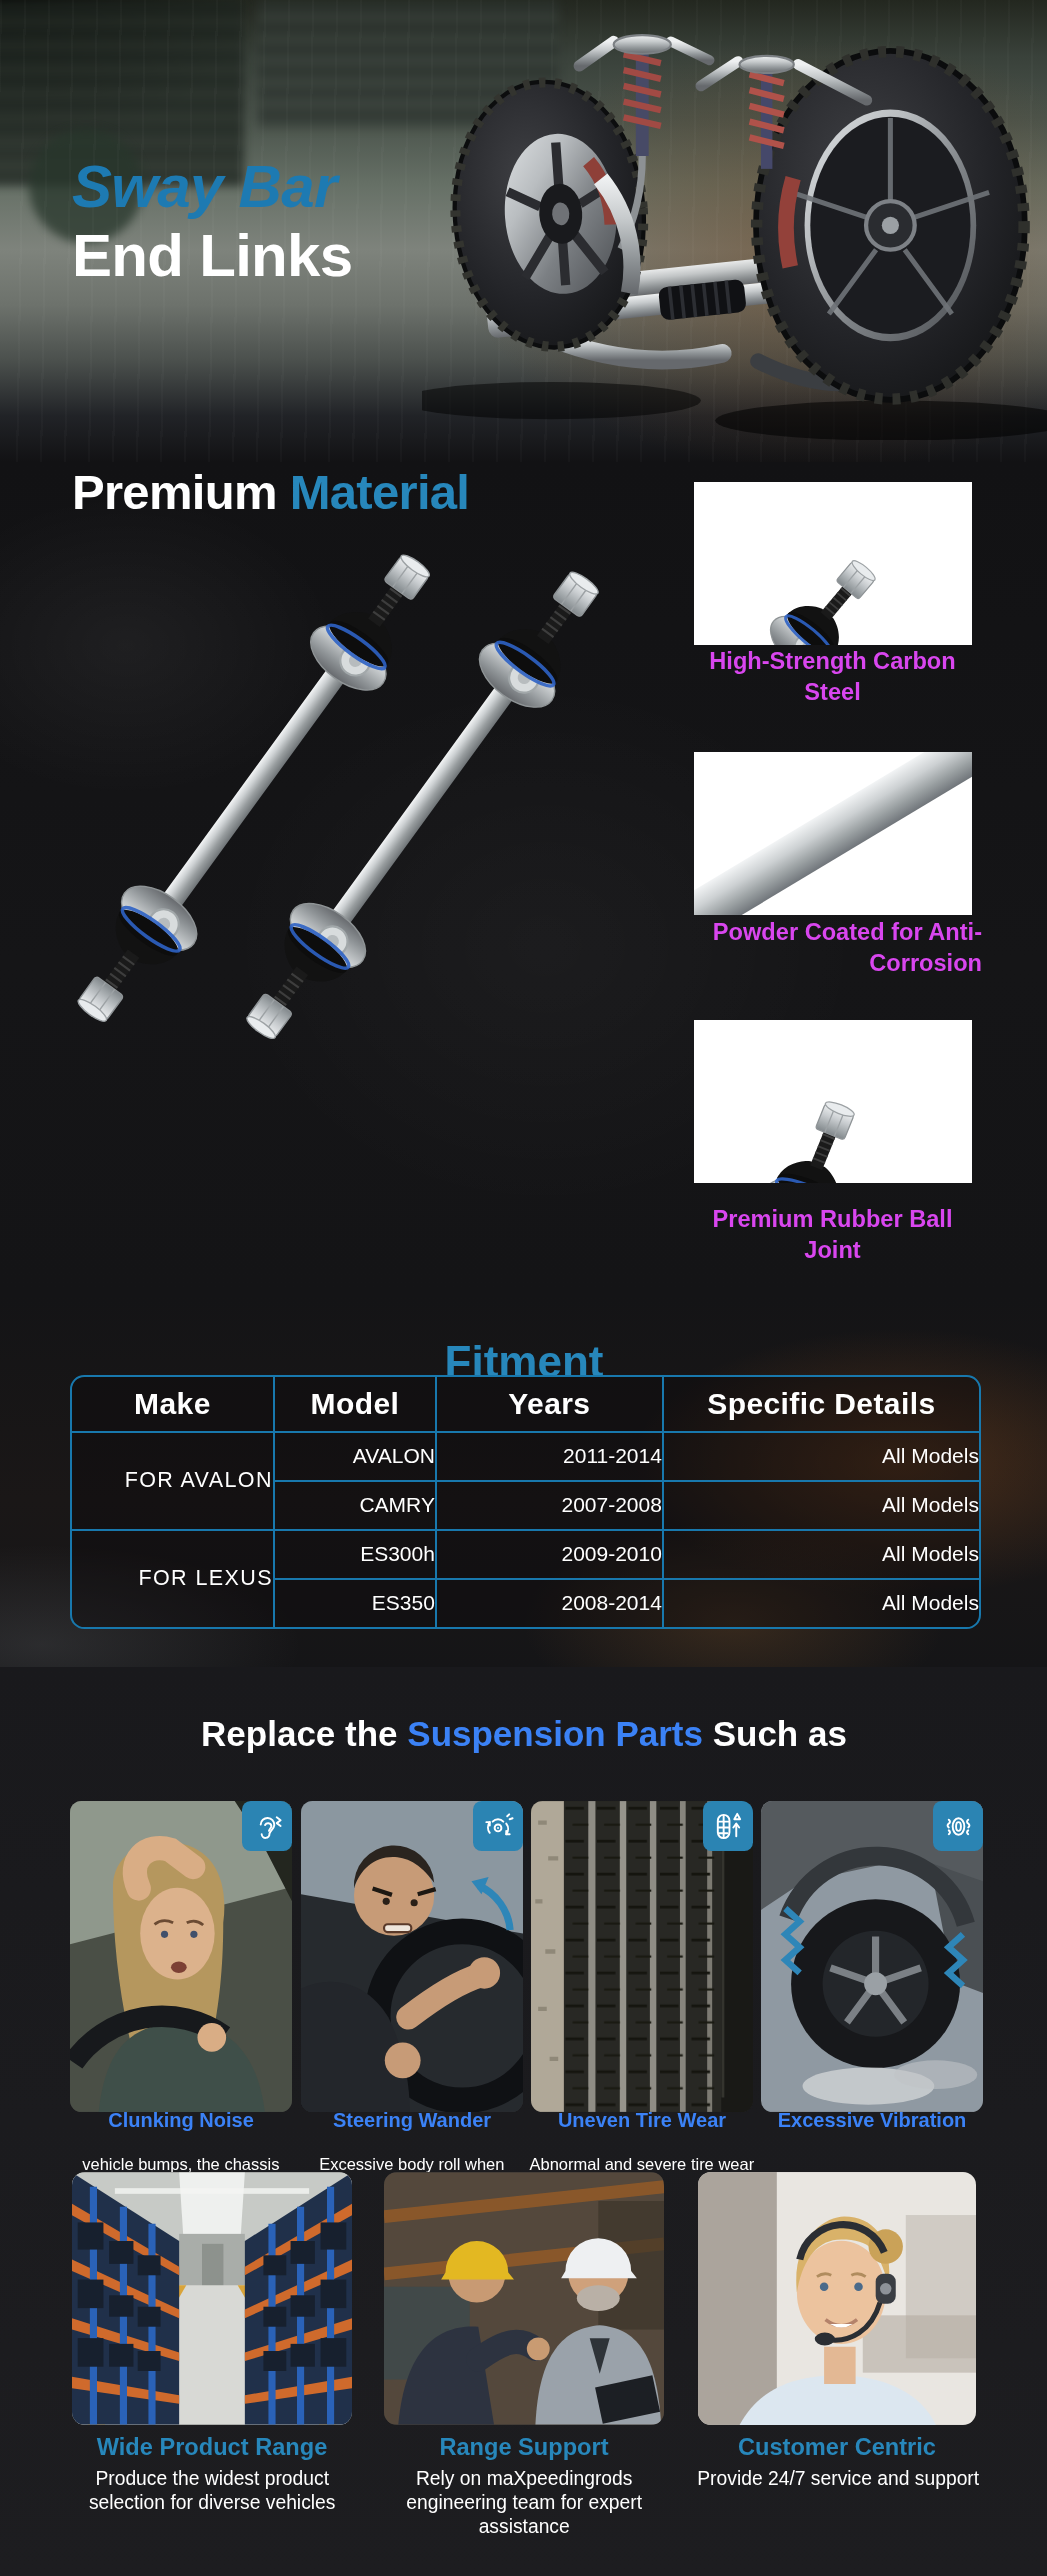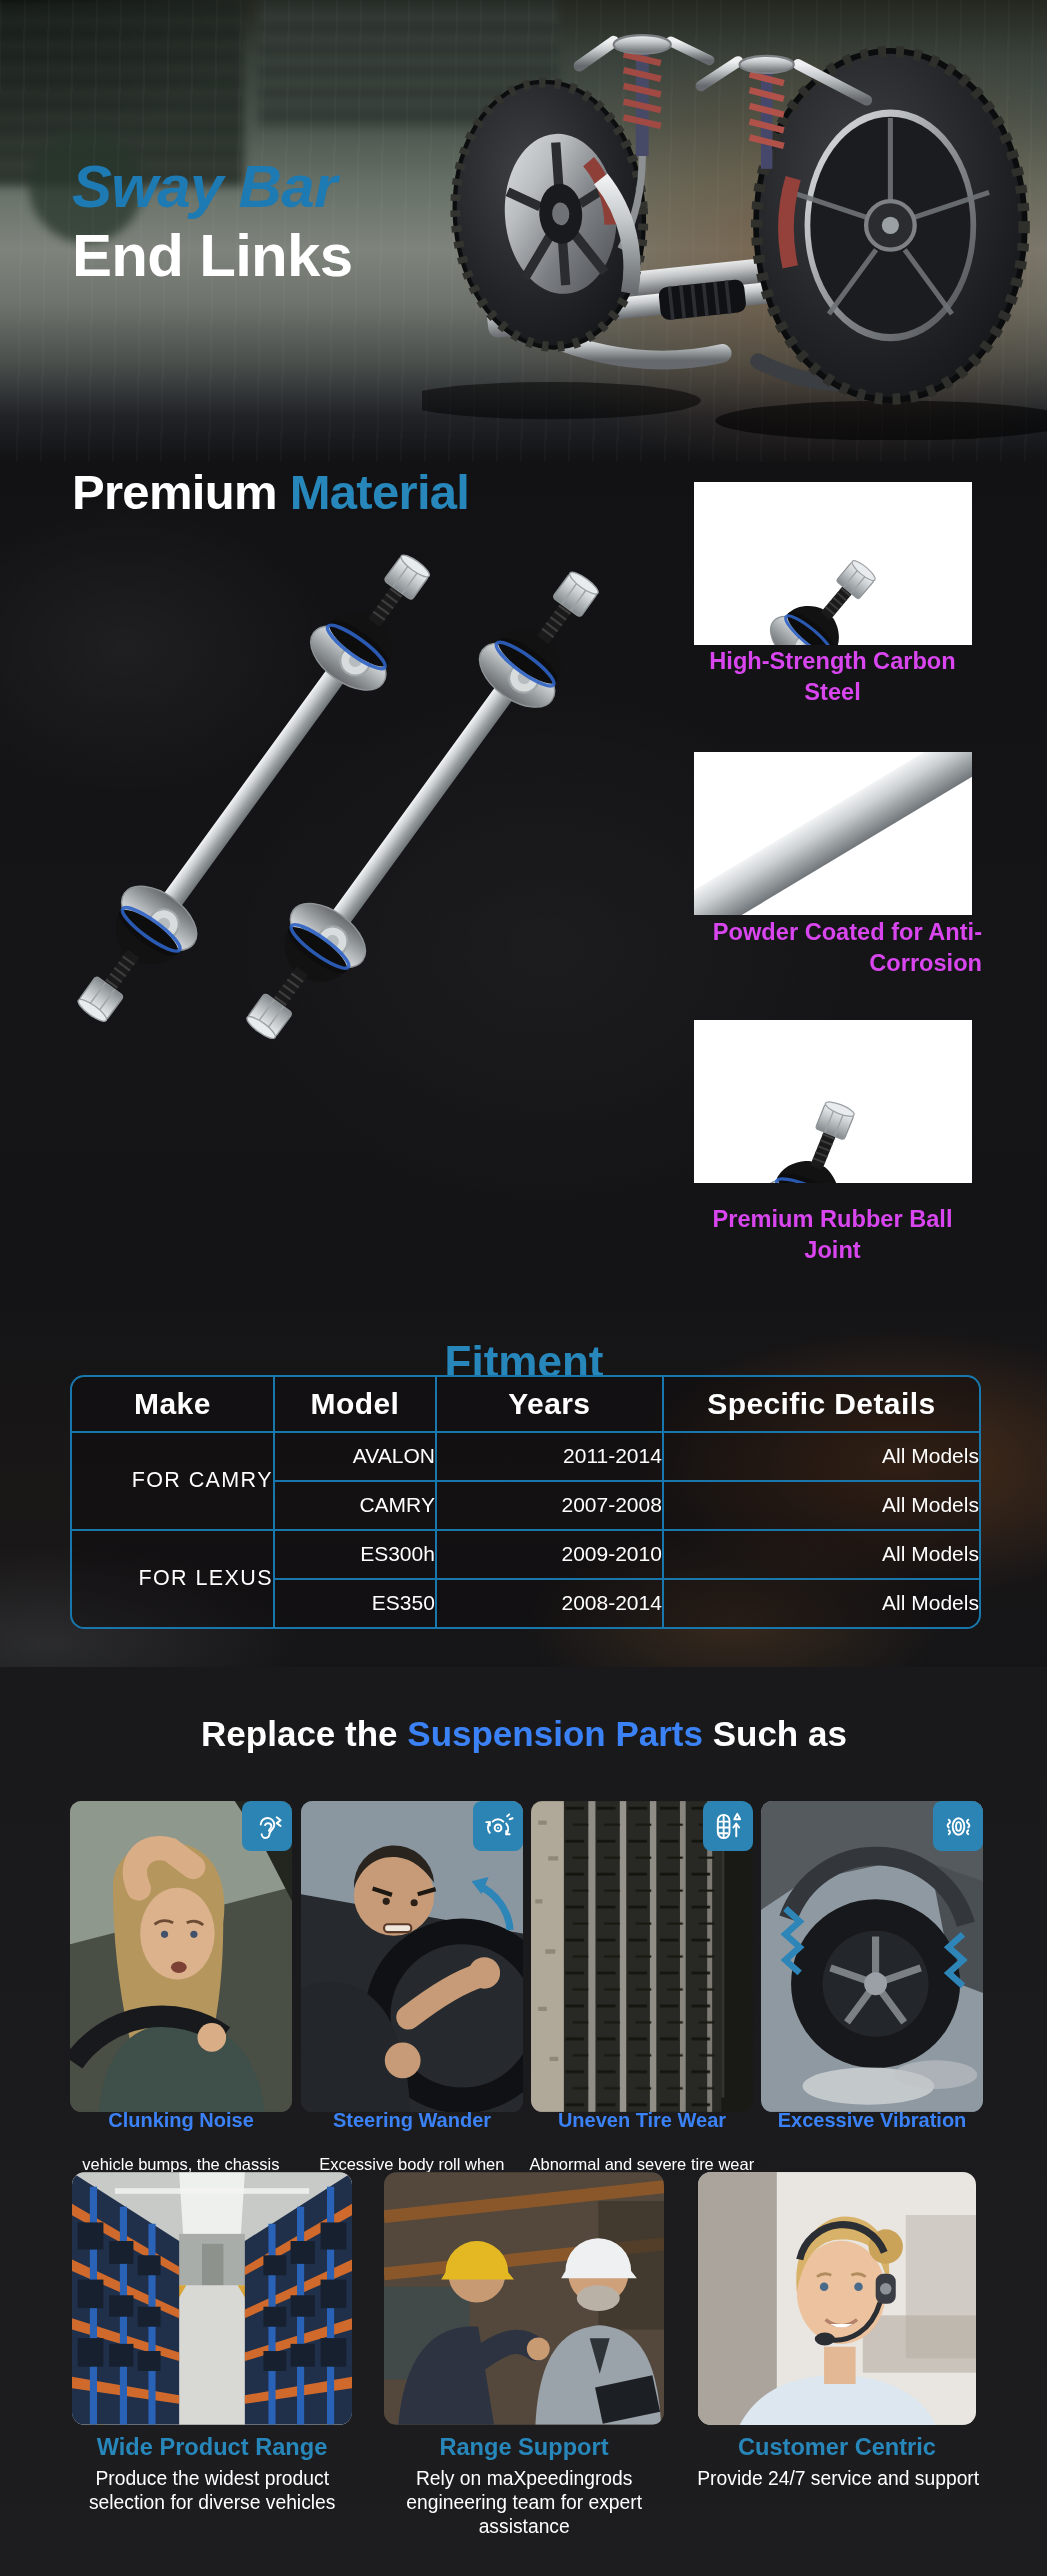--- a/index.html
+++ b/index.html
@@ -262,21 +262,21 @@
           <col>
         </colgroup>
       <tbody>
           <tr>
         <th>Make</th>
         <th>Model</th>
         <th>Years</th>
         <th>Specific Details</th>
       </tr>
       <tr>
-        <td rowspan="2" class="fit-make">FOR  CAMRY</td>
+        <td rowspan="2" class="fit-make">FOR  AVALON</td>
         <td>AVALON</td>
         <td>2011-2014</td>
         <td>All Models</td>
       </tr>
       <tr>
         <td>CAMRY</td>
         <td>2007-2008</td>
         <td>All Models</td>
       </tr>
       <tr>

